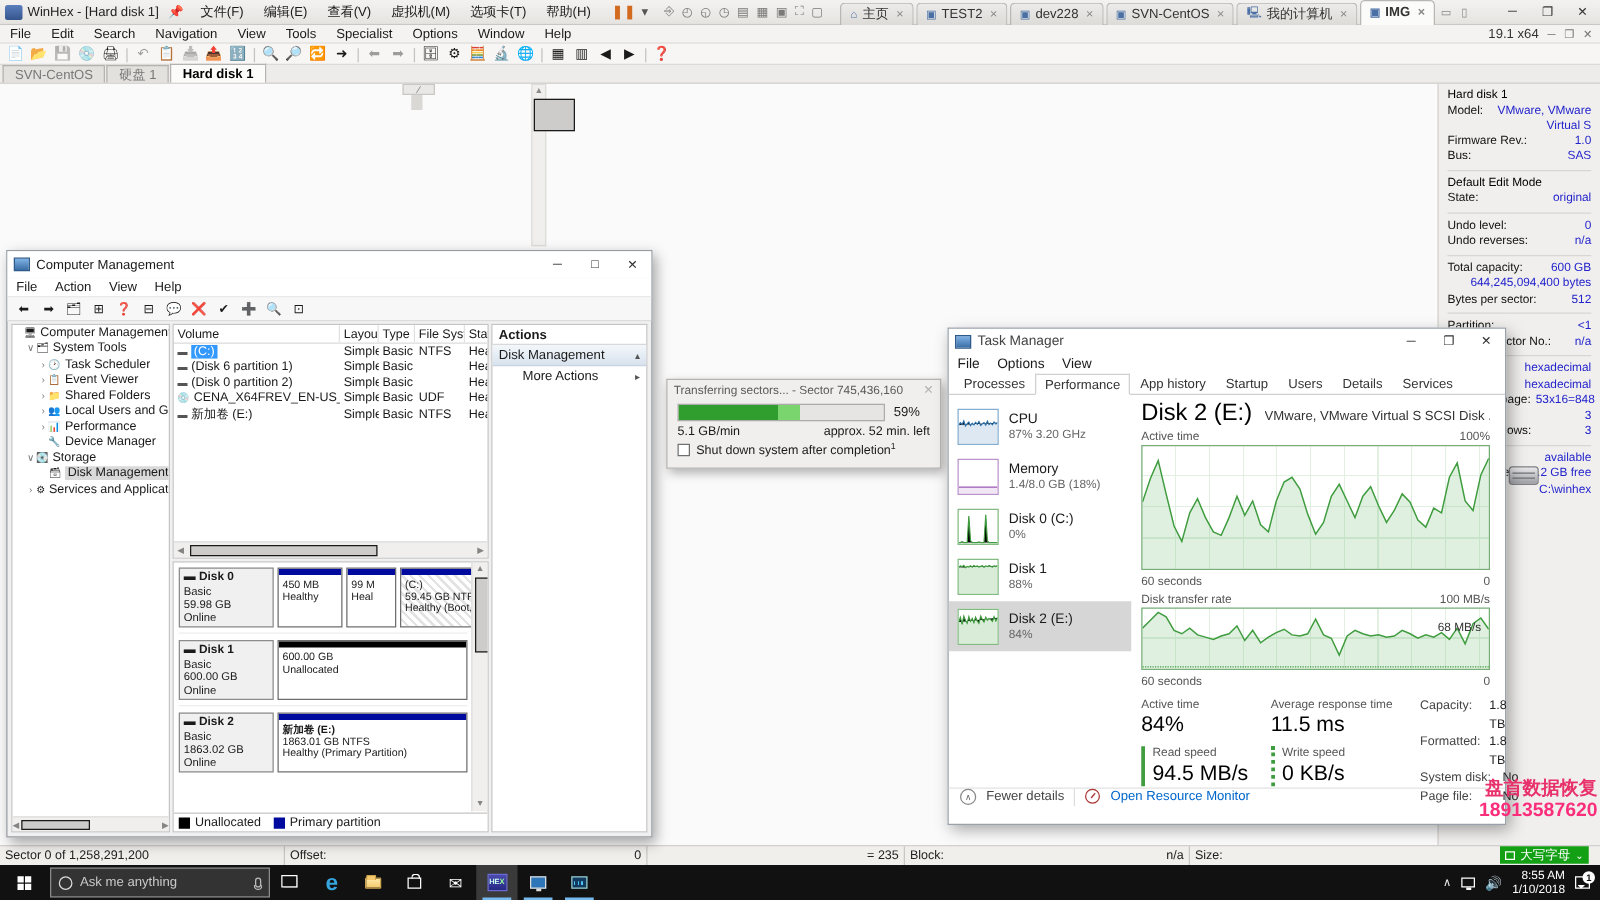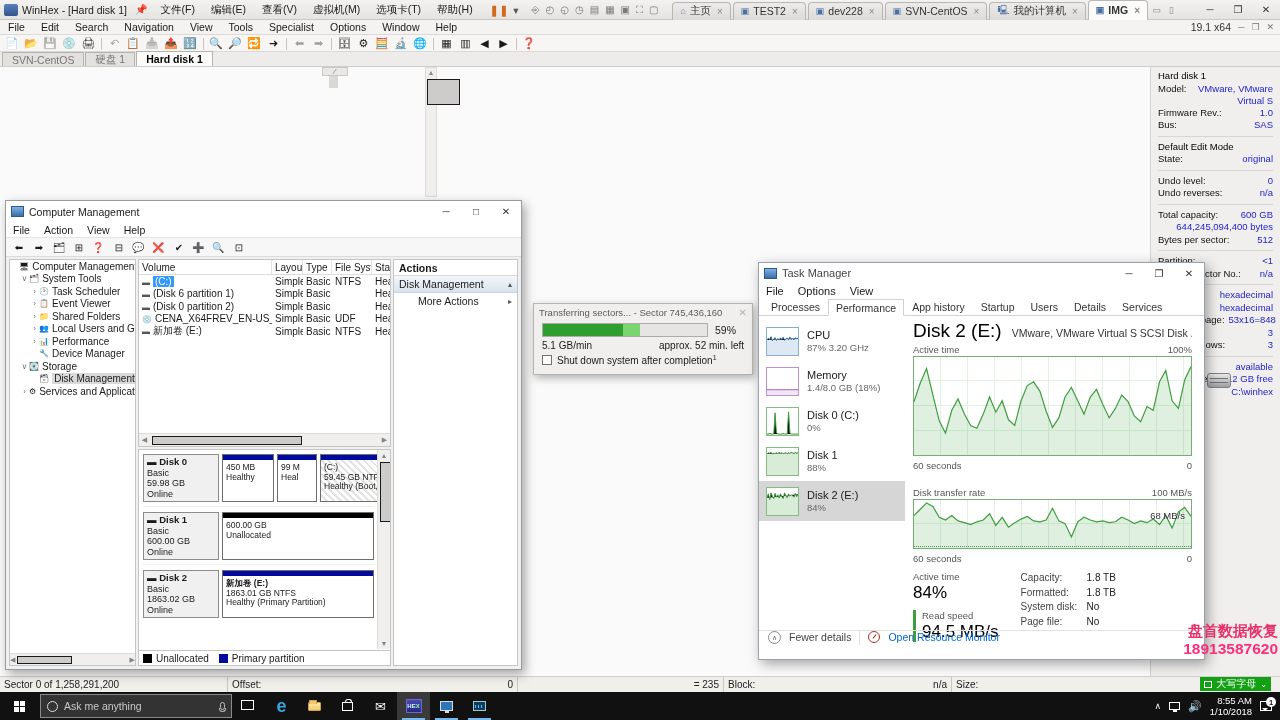--- a/index.html
+++ b/index.html
@@ -195,21 +195,21 @@
   .sb-1{width:228px}.sb-2{width:290px;justify-content:space-between}.sb-3{width:206px;justify-content:flex-end}.sb-4{width:228px;justify-content:space-between}.sb-5{flex:1;border-right:none}
   .ime{position:absolute;right:9px;bottom:29px;height:14px;background:#14a014;color:#fff;display:flex;align-items:center;gap:4px;padding:0 4px;font-size:10px;z-index:40}
   .ime .kb{width:8px;height:7px;border:1px solid #fff;flex:none}
   .ime .m{font-size:8px}
 
   
   .taskbar{position:absolute;left:0;right:0;bottom:0;height:28px;background:#111;display:flex;align-items:center;z-index:30;color:#fff}
   .tb-start{width:38px;height:28px;display:flex;align-items:center;justify-content:center}
   .winlogo{width:11px;height:11px;display:grid;grid-template-columns:5px 5px;grid-template-rows:5px 5px;gap:1px}
   .winlogo i{background:#fff}
-  .tb-search{width:192px;height:24px;background:#333;border:1px solid #8a8a8a;display:flex;align-items:center;gap:6px;padding:0 6px;color:#c9c9c9;font-size:10.5px;margin-left:2px}
+  .tb-search{width:176px;height:24px;background:#333;border:1px solid #8a8a8a;display:flex;align-items:center;gap:6px;padding:0 6px;color:#c9c9c9;font-size:10.5px;margin-left:2px}
   .cortana{width:11px;height:11px;border:1.5px solid #ddd;border-radius:50%;flex:none}
   .tb-search .ph{flex:1;white-space:nowrap;overflow:hidden}
   .mic{width:5px;height:8px;border:1px solid #bbb;border-radius:3px;position:relative;flex:none}
   .mic::after{content:"";position:absolute;left:-2px;right:-2px;bottom:-3px;height:3px;border:1px solid #bbb;border-top:none;border-radius:0 0 4px 4px}
   .tb-ic{width:33px;height:28px;display:flex;align-items:center;justify-content:center;position:relative}
   .tb-ic.open::after{content:"";position:absolute;left:5px;right:5px;bottom:0;height:2px;background:#76b9ed}
   .tb-ic.focus{background:#3a3a3a}
   .tview{width:11px;height:8px;border:1px solid #fff;position:relative}
   .tview::before{content:"";position:absolute;left:-3px;top:-3px;width:11px;height:8px;border:1px solid #fff;background:#111}
   .edge{font-size:18px;font-weight:bold;color:#36a4dd;line-height:18px}
@@ -908,21 +908,21 @@
         <div class="graph g1">
           <svg preserveAspectRatio="none" viewBox="0 0 280 98">
               <polygon points="0,98 0.0,44.7 6.4,25.8 12.7,11.5 19.1,38.1 25.5,63.8 31.8,76.1 38.2,53.3 44.5,41.9 50.9,57.1 57.3,68.5 63.6,71.3 70.0,57.1 76.4,40.0 82.7,55.2 89.1,43.8 95.5,62.8 101.8,68.5 108.2,43.8 114.5,28.6 120.9,24.8 127.3,34.3 133.6,54.3 140.0,70.4 146.4,60.9 152.7,40.0 159.1,30.5 165.5,43.8 171.8,57.1 178.2,40.0 184.5,32.4 190.9,47.6 197.3,60.9 203.6,51.4 210.0,38.1 216.4,44.7 222.7,59.0 229.1,64.7 235.5,49.5 241.8,53.3 248.2,24.8 254.5,13.4 260.9,43.8 267.3,51.4 273.6,22.9 280.0,9.6 280,98" class="fill"></polygon>
               <polyline points="0.0,44.7 6.4,25.8 12.7,11.5 19.1,38.1 25.5,63.8 31.8,76.1 38.2,53.3 44.5,41.9 50.9,57.1 57.3,68.5 63.6,71.3 70.0,57.1 76.4,40.0 82.7,55.2 89.1,43.8 95.5,62.8 101.8,68.5 108.2,43.8 114.5,28.6 120.9,24.8 127.3,34.3 133.6,54.3 140.0,70.4 146.4,60.9 152.7,40.0 159.1,30.5 165.5,43.8 171.8,57.1 178.2,40.0 184.5,32.4 190.9,47.6 197.3,60.9 203.6,51.4 210.0,38.1 216.4,44.7 222.7,59.0 229.1,64.7 235.5,49.5 241.8,53.3 248.2,24.8 254.5,13.4 260.9,43.8 267.3,51.4 273.6,22.9 280.0,9.6" class="line"></polyline>
             </svg>
         </div>
         <div class="ax">
           <span>60 seconds</span>
           <span>0</span>
         </div>
-        <div class="ax" style="margin-top:16px">
+        <div class="ax" style="margin-top:3px">
           <span>Disk transfer rate</span>
           <span>100 MB/s</span>
         </div>
         <div class="graph g2">
           <svg preserveAspectRatio="none" viewBox="0 0 280 48">
               <polygon points="0,48 0.0,15.5 6.4,9.2 12.7,2.9 19.1,6.5 25.5,17.3 31.8,20.0 38.2,15.5 44.5,20.9 50.9,22.7 57.3,24.5 63.6,21.8 70.0,20.0 76.4,13.7 82.7,25.4 89.1,17.3 95.5,27.2 101.8,22.7 108.2,19.1 114.5,16.4 120.9,20.9 127.3,21.8 133.6,20.0 140.0,8.3 146.4,20.9 152.7,23.6 159.1,37.1 165.5,21.8 171.8,17.3 178.2,20.0 184.5,21.8 190.9,20.9 197.3,22.7 203.6,21.8 210.0,17.3 216.4,20.0 222.7,23.6 229.1,20.9 235.5,22.7 241.8,19.1 248.2,24.5 254.5,15.5 260.9,28.1 267.3,11.9 273.6,7.4 280.0,16.4 280,48" class="fill"></polygon>
               <polyline points="0.0,15.5 6.4,9.2 12.7,2.9 19.1,6.5 25.5,17.3 31.8,20.0 38.2,15.5 44.5,20.9 50.9,22.7 57.3,24.5 63.6,21.8 70.0,20.0 76.4,13.7 82.7,25.4 89.1,17.3 95.5,27.2 101.8,22.7 108.2,19.1 114.5,16.4 120.9,20.9 127.3,21.8 133.6,20.0 140.0,8.3 146.4,20.9 152.7,23.6 159.1,37.1 165.5,21.8 171.8,17.3 178.2,20.0 184.5,21.8 190.9,20.9 197.3,22.7 203.6,21.8 210.0,17.3 216.4,20.0 222.7,23.6 229.1,20.9 235.5,22.7 241.8,19.1 248.2,24.5 254.5,15.5 260.9,28.1 267.3,11.9 273.6,7.4 280.0,16.4" class="line"></polyline>
             </svg>
           <span class="g-note">68 MB/s</span>
           <span class="zero-line"></span>
@@ -931,20 +931,28 @@
           <span>60 seconds</span>
           <span>0</span>
         </div>
         <div class="tm-stats">
           <div class="st-col">
             <div class="lbl">Active time</div>
             <div class="big">84%</div>
             <div class="marked">
               <div class="lbl">Read speed</div>
               <div class="big" style="margin-bottom:0">94.5 MB/s</div>
+            </div>
+          </div>
+          <div class="st-col">
+            <div class="lbl">Average response time</div>
+            <div class="big">11.5 ms</div>
+            <div class="marked dotted">
+              <div class="lbl">Write speed</div>
+              <div class="big" style="margin-bottom:0">0 KB/s</div>
             </div>
           </div>
           <div class="st-right">
 
               <div class="r">
                 <span class="rl">Capacity:</span>
                 <span>1.8 TB</span>
               </div>
 
               <div class="r">

